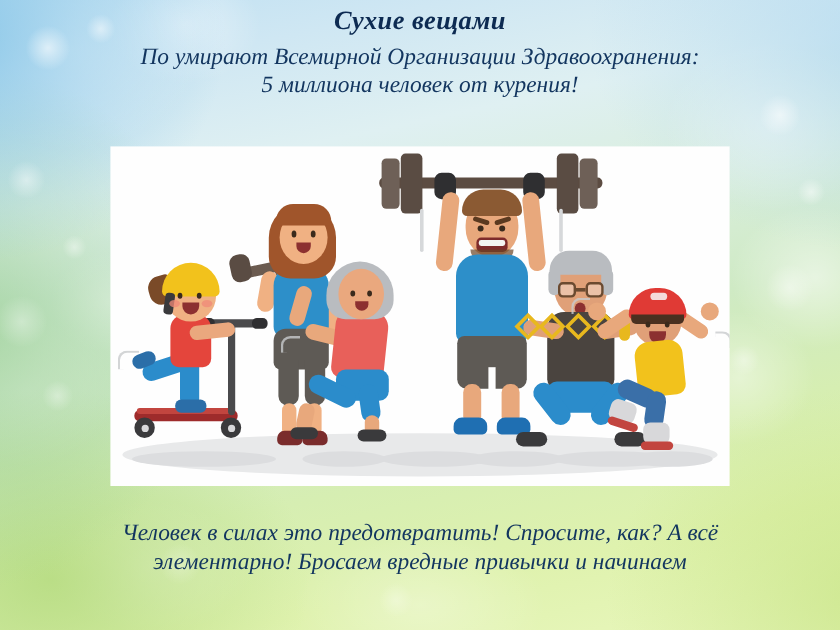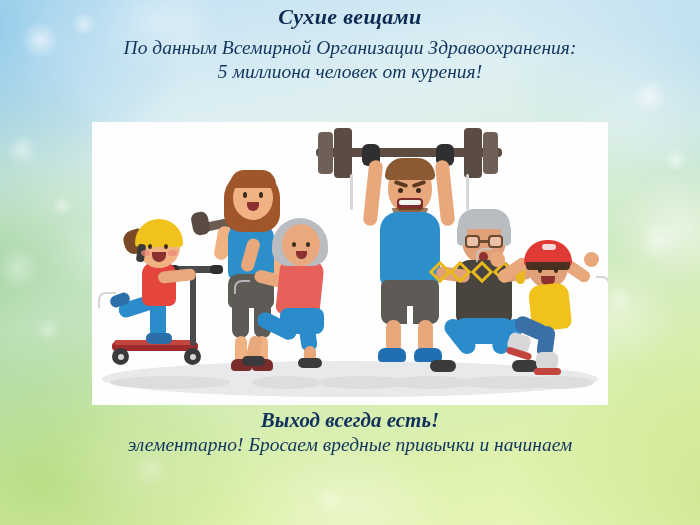--- a/index.html
+++ b/index.html
@@ -111,21 +111,21 @@
 </head>
 <body>
 
 <div id="slide">
   <div id="bg-tint-left"></div>
   <div id="bg-bokeh"></div>
 
   <div class="txt" id="title">Сухие вещами</div>
 
   <div class="txt" id="intro">
-    <div>По данным Всемирной Организации Здравоохранения:</div>
+    <div>По умирают Всемирной Организации Здравоохранения:</div>
     <div>5 миллиона человек от курения!</div>
   </div>
 
   <div id="illus">
     <div id="ground"></div>
 
     <div class="shadow" style="left:18px;width:120px;"></div>
     <div class="shadow" style="left:160px;width:70px;"></div>
     <div class="shadow" style="left:225px;width:92px;"></div>
     <div class="shadow" style="left:300px;width:78px;"></div>
@@ -279,18 +279,18 @@
       <div style="position:absolute;left:42px;top:84px;width:16px;height:32px;background:#3a6fa8;border-radius:8px;transform:rotate(8deg);"></div>
       <div style="position:absolute;left:12px;top:92px;width:22px;height:18px;background:#d8d8da;border-radius:6px;transform:rotate(18deg);"></div>
       <div style="position:absolute;left:10px;top:108px;width:26px;height:7px;background:#c2453f;border-radius:4px;transform:rotate(18deg);"></div>
       <div style="position:absolute;left:40px;top:110px;width:22px;height:18px;background:#d8d8da;border-radius:6px;"></div>
       <div style="position:absolute;left:38px;top:126px;width:27px;height:7px;background:#c2453f;border-radius:4px;"></div>
       <div style="position:absolute;left:-20px;top:6px;width:16px;height:14px;border-top:2px solid #c9cbcd;border-left:2px solid #c9cbcd;border-radius:8px 0 0 0;opacity:.8;"></div>
       <div style="position:absolute;left:100px;top:34px;width:14px;height:14px;border-top:2px solid #c9cbcd;border-right:2px solid #c9cbcd;border-radius:0 8px 0 0;opacity:.8;"></div>
     </div>
   </div>
 
-  <div class="txt" id="cta-title">Выход всегда есть!</div>
 
   <div class="txt" id="cta-body">
+    <div>Человек в силах это предотвратить! Спросите, как? А всё</div>
     <div>элементарно! Бросаем вредные привычки и начинаем</div>
   </div>
 </div>
 
 </body></html>

